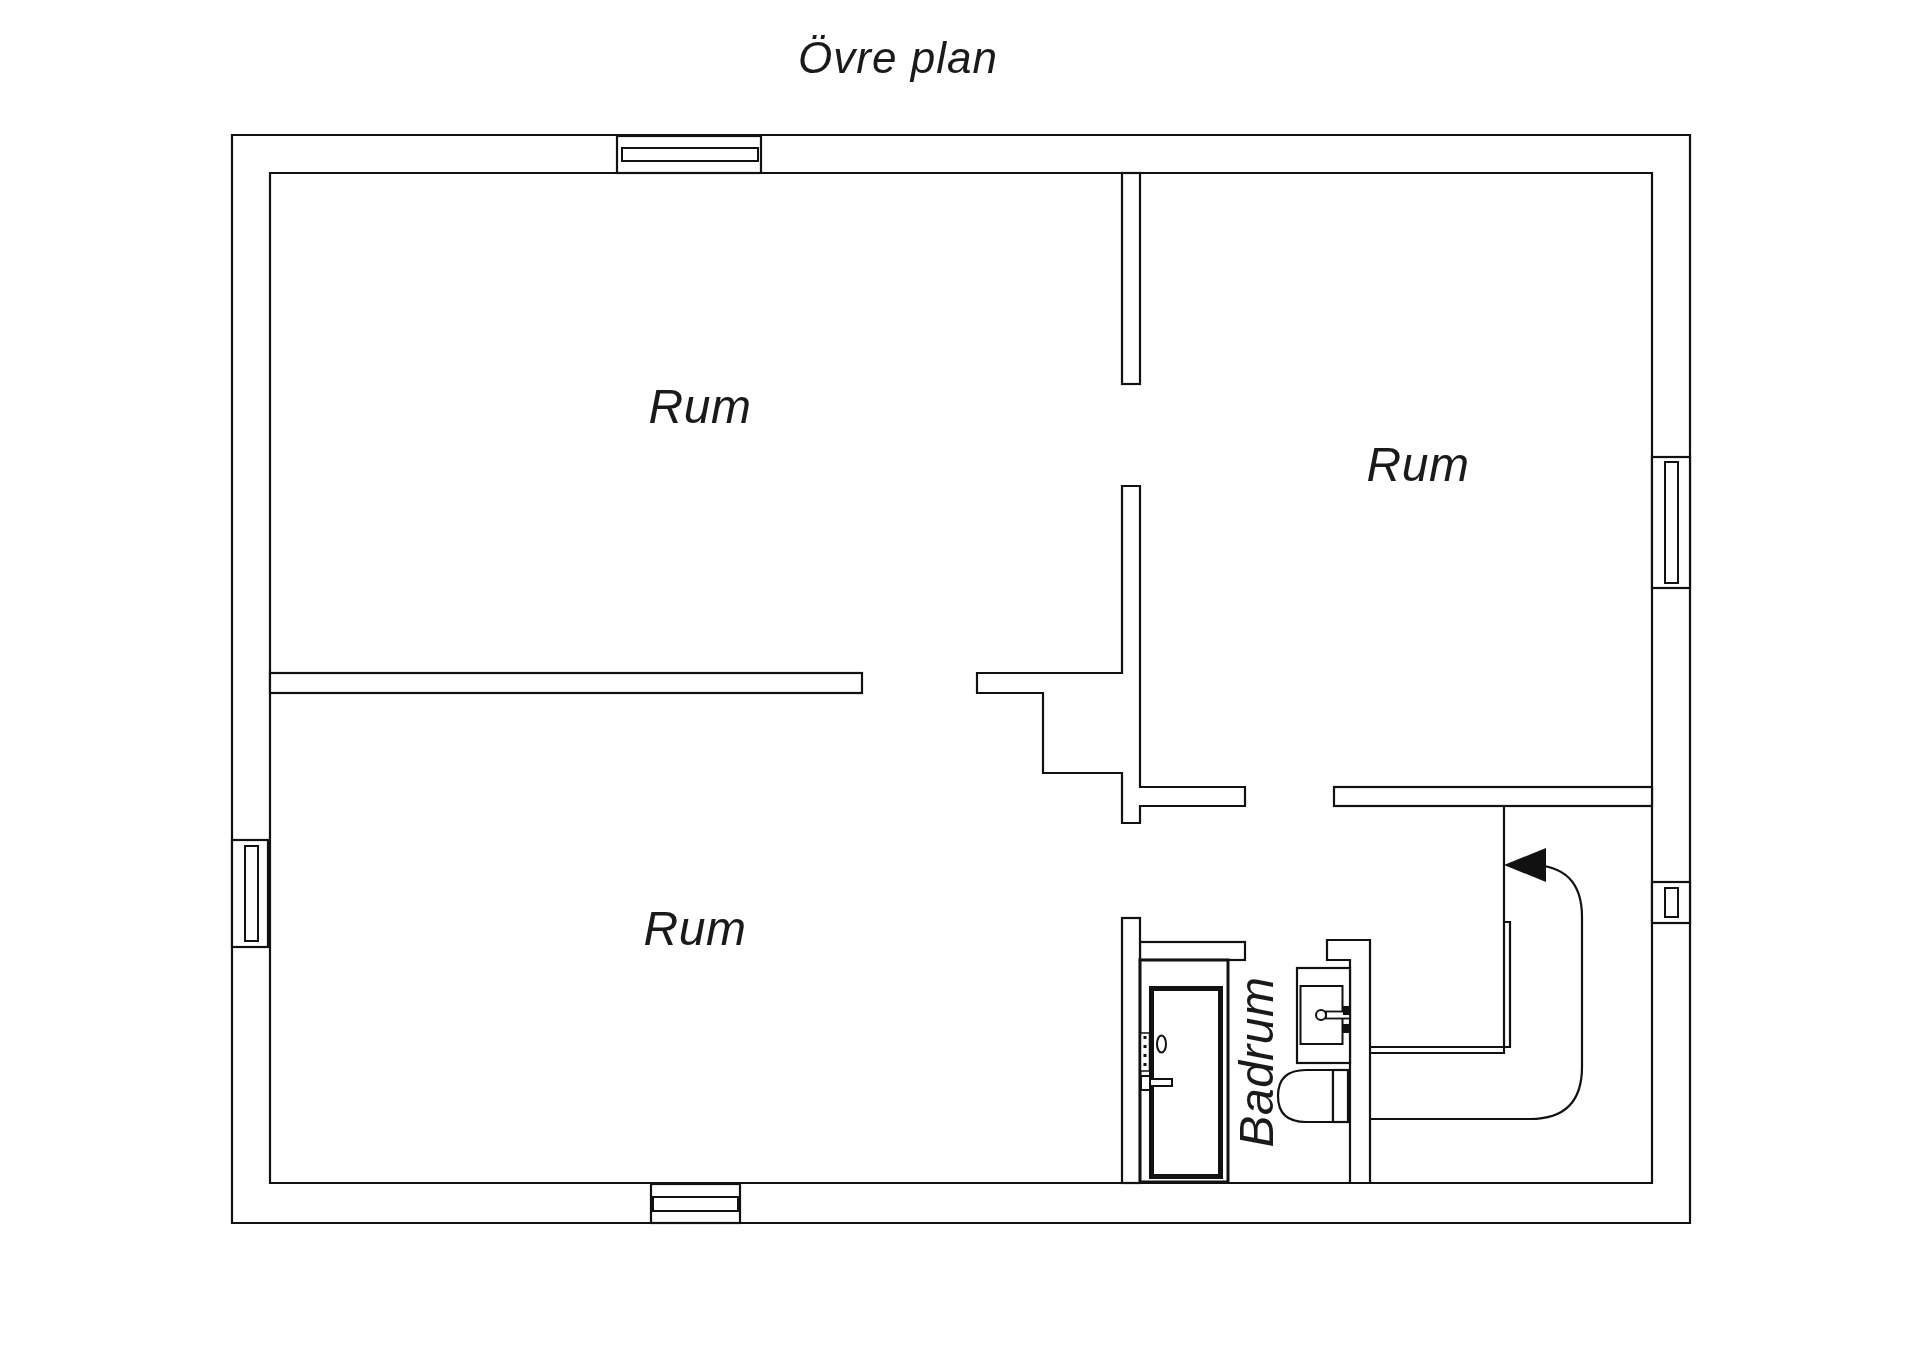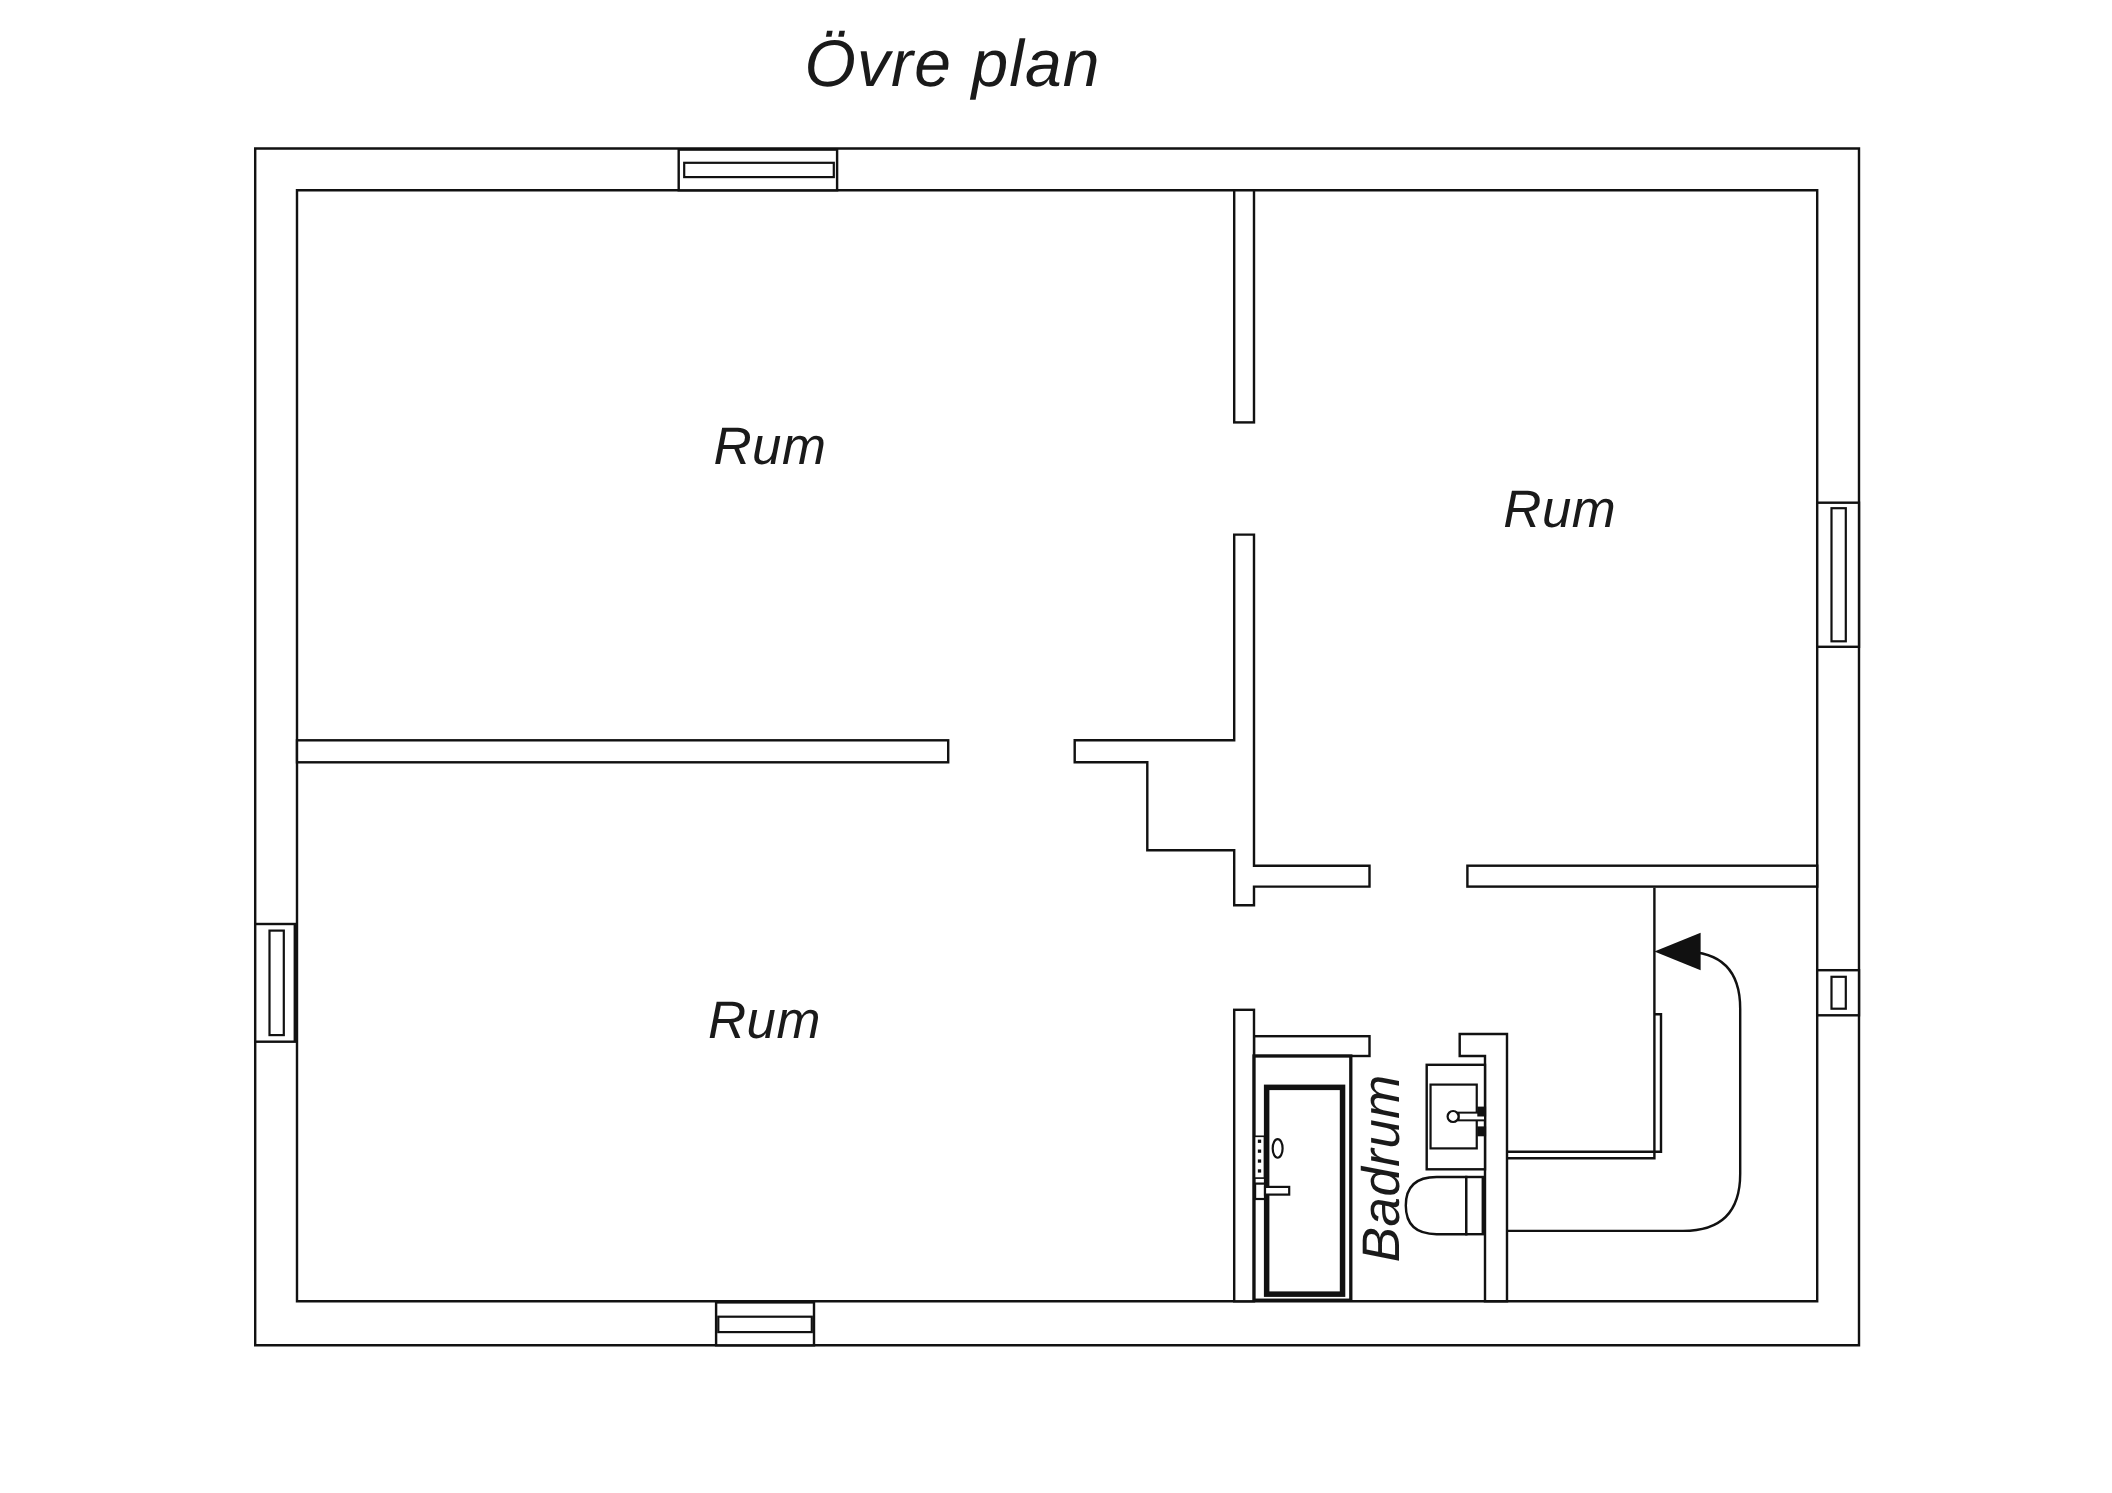--- a/index.html
+++ b/index.html
@@ -29,22 +29,23 @@
     font-size:48px;
     letter-spacing:0.5px;
   }
   .label.vertical{transform:translate(-50%,-50%) rotate(-90deg);}
   .title{
     position:absolute;
     transform:translate(-50%,-50%);
     font-style:italic;
     color:var(--text);
     white-space:nowrap;
-    font-size:60px;
+    font-size:44px;
     letter-spacing:1px;
+    margin-left:32px;
   }
 </style>
 </head>
 <body>
 
 <div id="stage">
 
   <svg id="plan-svg" width="1920" height="1357" viewBox="0 0 1920 1357">
 
     <path class="wall" fill-rule="evenodd" d="M232,135 H1690 V1223 H232 Z M270,173 H1652 V1183 H270 Z"></path>

